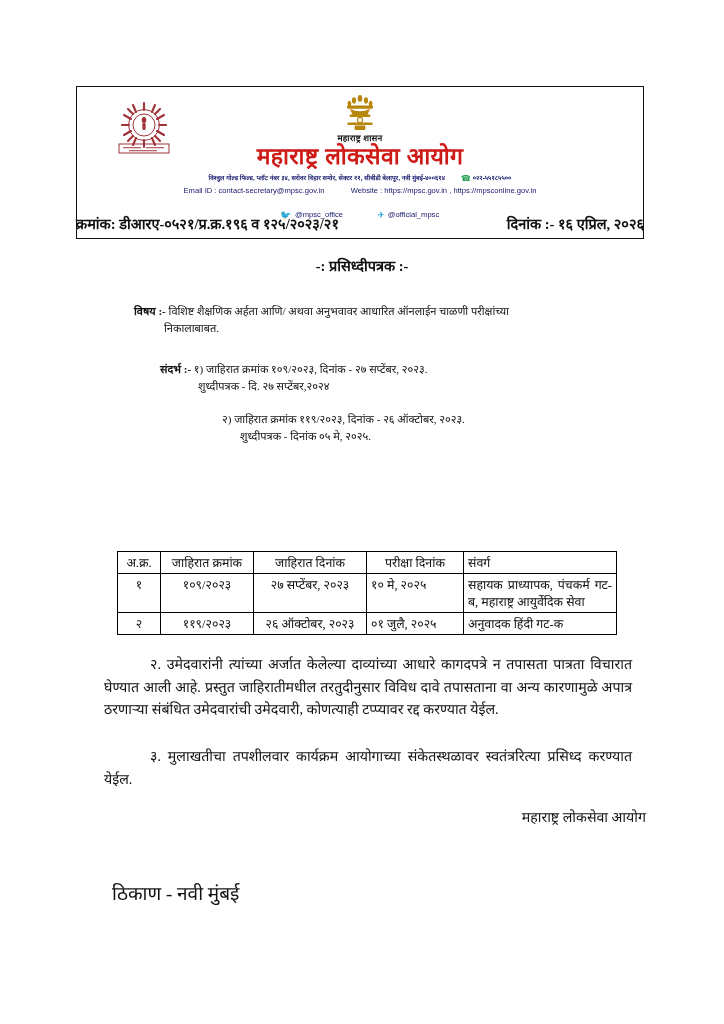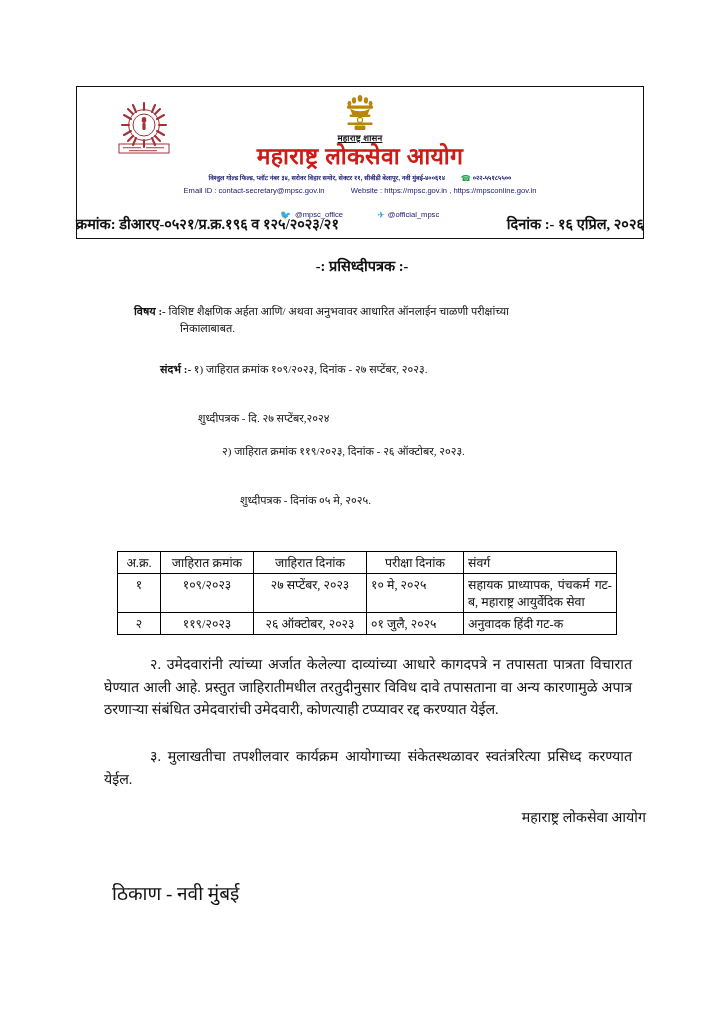--- a/index.html
+++ b/index.html
@@ -29,21 +29,20 @@
   .lh-row{position:relative;min-height:62px;}
   .emblem-left{
     position:absolute;left:28px;top:8px;width:62px;height:54px;
   }
   .lh-center{text-align:center;}
   .emblem-top{display:block;margin:0 auto;width:34px;height:40px;}
   .govt-line{
     font-family:"Liberation Sans","DejaVu Sans",sans-serif;
     font-weight:bold;font-size:8.5px;color:#111;letter-spacing:.2px;
     margin-top:-1px;
-    text-decoration:underline;
   }
   .org-name{
     font-family:"Liberation Sans","DejaVu Sans",sans-serif;
     font-weight:bold;
     font-size:23px;
     color:#cf1b17;
     line-height:1.12;
     margin-top:1px;
     letter-spacing:.3px;
   }
@@ -84,26 +83,26 @@
     position:absolute;left:0;top:255px;width:724px;text-align:center;
     font-size:14.5px;font-weight:bold;
   }
   .block{
     position:absolute;
     font-size:11px;
     line-height:1.55;
   }
   .subject{left:134px;top:303px;width:504px;}
   .subject .lbl{font-weight:bold;}
-  .subject .ln2{display:block;margin-left:46px;}
+  .subject .ln2{display:block;margin-left:30px;}
 
   .refs{left:160px;top:361px;width:480px;}
   .refs .lbl{font-weight:bold;}
   .ref-item{margin-top:0;}
-  .ref-sub{display:block;margin-left:38px;margin-top:32px;}
+  .ref-sub{display:block;margin-left:38px;}
   .ref2{margin-top:16px;margin-left:62px;}
   .ref2 .ref-sub{margin-left:18px;}
 
   .para{
     position:absolute;
     font-size:14.2px;line-height:1.6;
     text-align:justify;
   }
   .para1{left:104px;top:492px;width:528px;text-indent:46px;}
   .para2{left:104px;top:653px;width:528px;text-indent:46px;}

